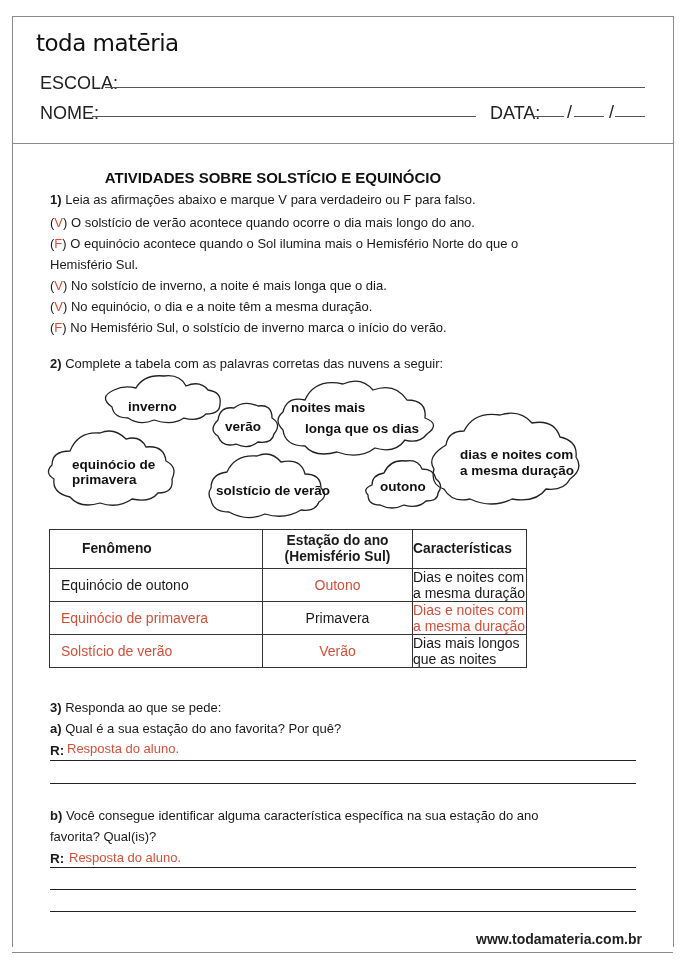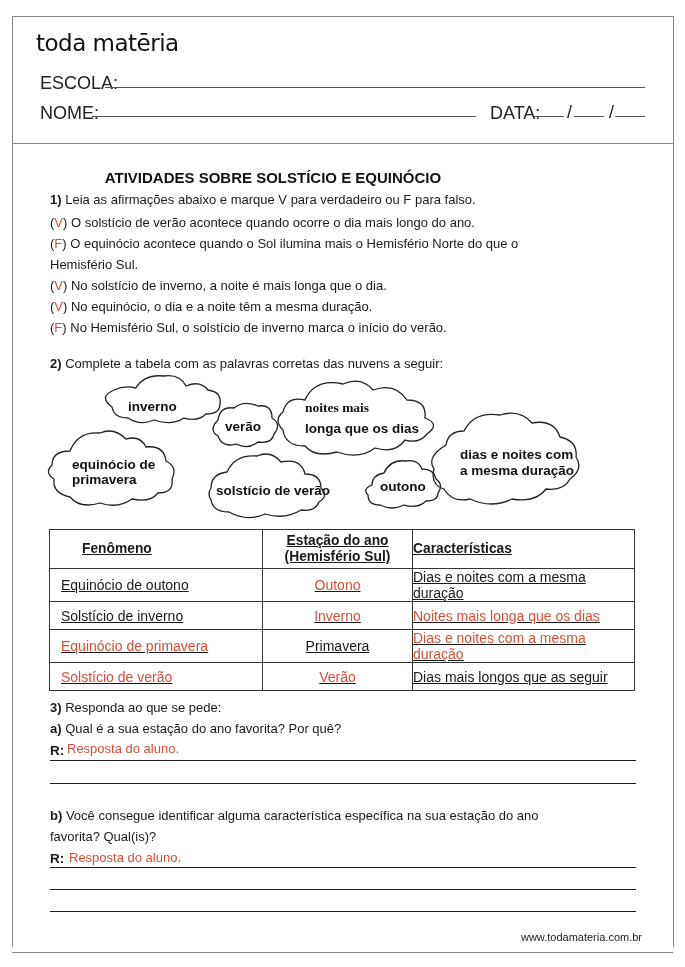--- a/index.html
+++ b/index.html
@@ -12,27 +12,27 @@
   .logo { position:absolute; left:36px; top:30px; font-size:23px; font-weight:normal; letter-spacing:-0.5px;
           font-family:"DejaVu Sans", sans-serif; color:#111; }
   .field-label { position:absolute; font-size:18px; color:#222; }
   .line { position:absolute; height:1px; background:#555; }
   .title { position:absolute; top:169px; left:0; width:546px; text-align:center; font-size:15px; font-weight:bold; color:#111; }
   .text { position:absolute; font-size:13px; color:#1a1a1a; white-space:nowrap; }
   .b { font-weight:bold; }
   .red { color:#d2503a; }
   .cloud-text { position:absolute; font-size:13.5px; font-weight:bold; color:#111; line-height:20px; }
   svg.clouds { position:absolute; left:0; top:0; }
-  table.t { position:absolute; left:49px; top:529px; width:586px; border-collapse:collapse; font-size:14px;text-decoration:underline; }
+  table.t { position:absolute; left:49px; top:529px; width:478px; border-collapse:collapse; font-size:14px; }
   table.t td, table.t th { border:1px solid #333; padding:0; height:27px; }
   table.t th { height:38px; font-weight:bold; font-size:13.8px; line-height:16px; }
   .c1 { width:180px; text-align:left; padding-left:11px !important; }
   .c2 { width:149px; text-align:center; }
   .c3 { text-align:left; }
-  .footer { position:absolute; right:43px; top:931px; font-size:11px; font-weight:normal; color:#222; }
+  .footer { position:absolute; right:43px; top:931px; font-size:14px; font-weight:bold; color:#222; }
   .ans-line { position:absolute; left:50px; width:586px; height:1px; background:#222; }
 </style>
 </head>
 <body>
 
 <div class="frame"></div>
 <div class="header-sep"></div>
 <div class="bottom-sep"></div>
 
 <div class="logo">toda matēria</div>
@@ -67,21 +67,21 @@
     <path d="M283,412 q4,-16 22,-12 q10,-22 38,-16 q18,-8 30,6 q22,-8 34,10 q20,0 18,18 q16,6 2,16 q-8,10 -22,6 q-10,14 -30,8 q-16,12 -38,4 q-22,6 -32,-6 q-20,0 -22,-16 q-10,-10 0,-18z"></path>
     <path d="M52,465 q0,-14 18,-14 q8,-20 30,-18 q14,-6 26,6 q14,-4 20,8 q18,-2 20,14 q12,6 6,18 q2,14 -14,14 q-8,10 -26,6 q-14,10 -32,4 q-20,6 -30,-6 q-18,-4 -16,-18 q-10,-6 -2,-14z"></path>
     <path d="M211,488 q0,-14 16,-16 q8,-18 30,-16 q14,-6 24,6 q20,-4 24,12 q16,0 16,14 q8,8 -2,14 q-4,10 -18,8 q-16,10 -36,4 q-18,8 -36,-2 q-16,0 -18,-12 q-4,-6 0,-12z"></path>
     <path d="M372,485 q0,-10 12,-12 q6,-14 22,-12 q12,-2 16,8 q12,0 14,10 q8,6 2,14 q0,8 -12,8 q-8,8 -22,4 q-12,6 -24,0 q-12,0 -12,-10 q-6,-6 4,-10z"></path>
     <path d="M446,445 q2,-14 18,-14 q10,-20 36,-16 q20,-6 32,8 q22,-4 28,14 q18,4 16,20 q8,12 -6,22 q-6,12 -24,10 q-10,14 -34,10 q-20,10 -42,0 q-18,4 -26,-10 q-14,-4 -10,-20 q-8,-12 12,-24z"></path>
   </g>
 </svg>
 
 <div class="cloud-text" style="left:128px;top:397px;">inverno</div>
 <div class="cloud-text" style="left:225px;top:417px;">verão</div>
-<div class="cloud-text" style="left:305px;top:398px;font-family:Liberation Serif, serif;">noites mais</div>
+<div class="cloud-text" style="left:291px;top:398px;">noites mais</div>
 <div class="cloud-text" style="left:305px;top:419px;">longa que os dias</div>
 <div class="cloud-text" style="left:72px;top:455px;">equinócio de</div>
 <div class="cloud-text" style="left:72px;top:470px;">primavera</div>
 <div class="cloud-text" style="left:216px;top:481px;">solstício de verão</div>
 <div class="cloud-text" style="left:380px;top:477px;">outono</div>
 <div class="cloud-text" style="left:460px;top:445px;">dias e noites com</div>
 <div class="cloud-text" style="left:460px;top:461px;">a mesma duração</div>
 
 <table class="t">
   <thead>
@@ -91,33 +91,28 @@
       <th class="c3">Características</th>
     </tr>
   </thead>
   <tbody id="tbody">
       <tr>
         <td class="c1">Equinócio de outono</td>
         <td class="c2 red">Outono</td>
         <td class="c3">Dias e noites com a mesma duração</td>
       </tr>
       <tr>
-        <td class="c1">Solstício de inverno</td>
-        <td class="c2 red">Inverno</td>
-        <td class="c3 red">Noites mais longa que os dias</td>
-      </tr>
-      <tr>
         <td class="c1 red">Equinócio de primavera</td>
         <td class="c2">Primavera</td>
         <td class="c3 red">Dias e noites com a mesma duração</td>
       </tr>
       <tr>
         <td class="c1 red">Solstício de verão</td>
         <td class="c2 red">Verão</td>
-        <td class="c3">Dias mais longos que as seguir</td>
+        <td class="c3">Dias mais longos que as noites</td>
       </tr>
     </tbody>
 </table>
 
 <div class="text" style="left:50px;top:700px;"><span class="b">3)</span><span> Responda ao que se pede:</span></div>
 <div class="text" style="left:50px;top:721px;"><span class="b">a)</span><span> Qual é a sua estação do ano favorita? Por quê?</span></div>
 <div class="text b" style="left:50px;top:743px;font-size:13.5px;">R:</div>
 <div class="text red" style="left:67px;top:741px;">Resposta do aluno.</div>
 <div class="ans-line" style="top:760px;"></div>
 <div class="ans-line" style="top:783px;"></div>

